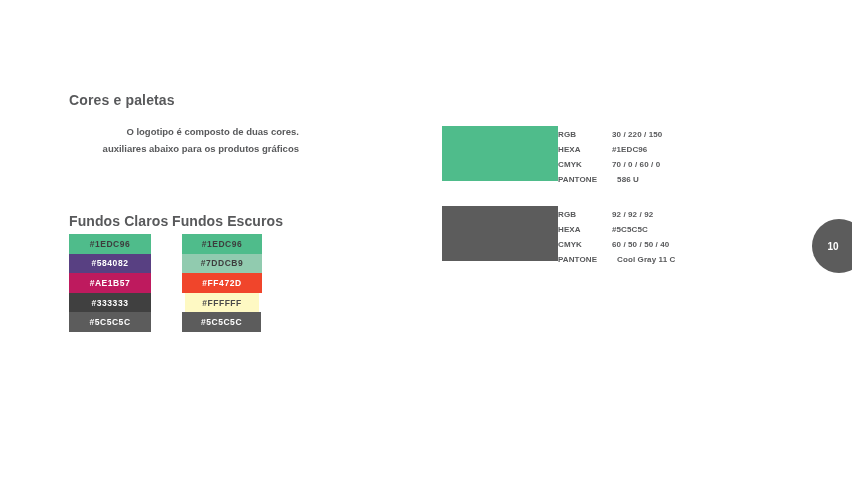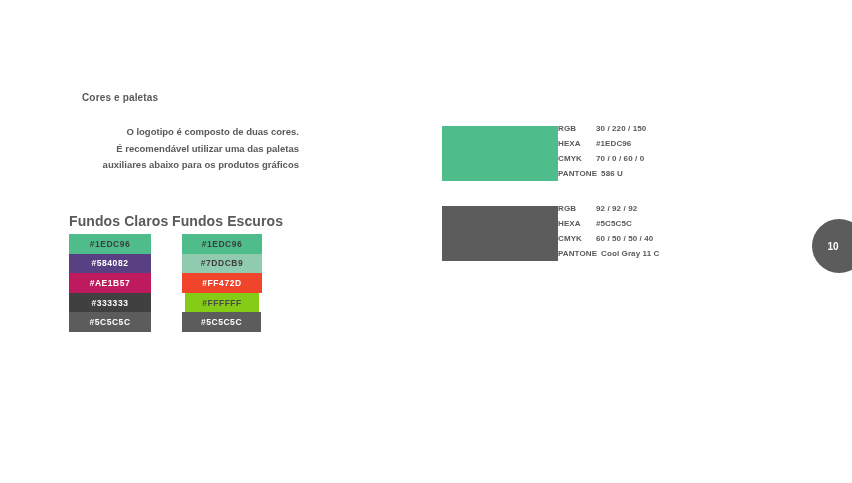--- a/index.html
+++ b/index.html
@@ -19,23 +19,23 @@
 
   .slide {
     position: absolute;
     inset: 0;
     background: #ffffff;
   }
 
   
   .section-title {
     position: absolute;
-    left: 82px;
+    left: 69px;
     top: 92px;
-    font-size: 10px;
+    font-size: 14px;
     font-weight: bold;
     letter-spacing: 0.15px;
     color: #58595b;
   }
 
   .intro {
     position: absolute;
     left: 69px;
     top: 124px;
     width: 230px;
@@ -94,33 +94,33 @@
   }
 
   .spec-list {
     position: absolute;
     left: 116px;
     top: -2px;
     width: 220px;
   }
   .spec-line {
     display: flex;
-    align-items: flex-start;
+    align-items: flex-end;
     height: 15px;
     font-size: 8px;
     font-weight: bold;
     letter-spacing: 0.1px;
     color: #58595b;
     white-space: nowrap;
   }
   .spec-key {
     width: 38px;
     flex: 0 0 38px;
   }
-  .spec-val { flex: 1 1 auto; }
+  .spec-val { flex: 1 1 auto; margin-left: 16px; }
   .spec-line.pantone .spec-key { width: auto; flex: 0 0 auto; padding-right: 4px; }
 
   
   .page-badge {
     position: absolute;
     right: -14px;
     top: 219px;
     width: 54px;
     height: 54px;
     border-radius: 50%;
@@ -137,21 +137,20 @@
 </style>
 </head>
 <body>
 
 <div class="slide">
 
   <div class="section-title">Cores e paletas</div>
 
   <div class="intro">
     <div>O logotipo é composto de duas cores.</div>
-    <div>É recomendável utilizar uma das paletas</div>
     <div>auxiliares abaixo para os produtos gráficos</div>
   </div>
 
   <div class="palette-heading light">Fundos Claros</div>
 
   <div class="palette light">
     <div class="swatch-row" style="background:#4FBC8B;color:#3D3D3D;">
       <span>#1EDC96</span>
     </div>
     <div class="swatch-row" style="background:#584082;color:#FFFFFF;">
@@ -173,21 +172,21 @@
   <div class="palette dark">
     <div class="swatch-row" style="background:#4FBC8B;color:#3D3D3D;">
       <span>#1EDC96</span>
     </div>
     <div class="swatch-row" style="background:#91CBAF;color:#3D3D3D;">
       <span>#7DDCB9</span>
     </div>
     <div class="swatch-row" style="background:#F0452B;color:#FFFFFF;">
       <span>#FF472D</span>
     </div>
-    <div class="swatch-row narrow" style="background:#84cc16;color:#4A4A4A;">
+    <div class="swatch-row narrow" style="background:#fef9c3;color:#4A4A4A;">
       <span>#FFFFFF</span>
     </div>
     <div class="swatch-row last" style="background:#5C5C5C;color:#FFFFFF;">
       <span>#5C5C5C</span>
     </div>
   </div>
 
   <div class="spec-group one">
     <div class="spec-chip" style="background:#4FBC8B;"></div>
     <div class="spec-list">

